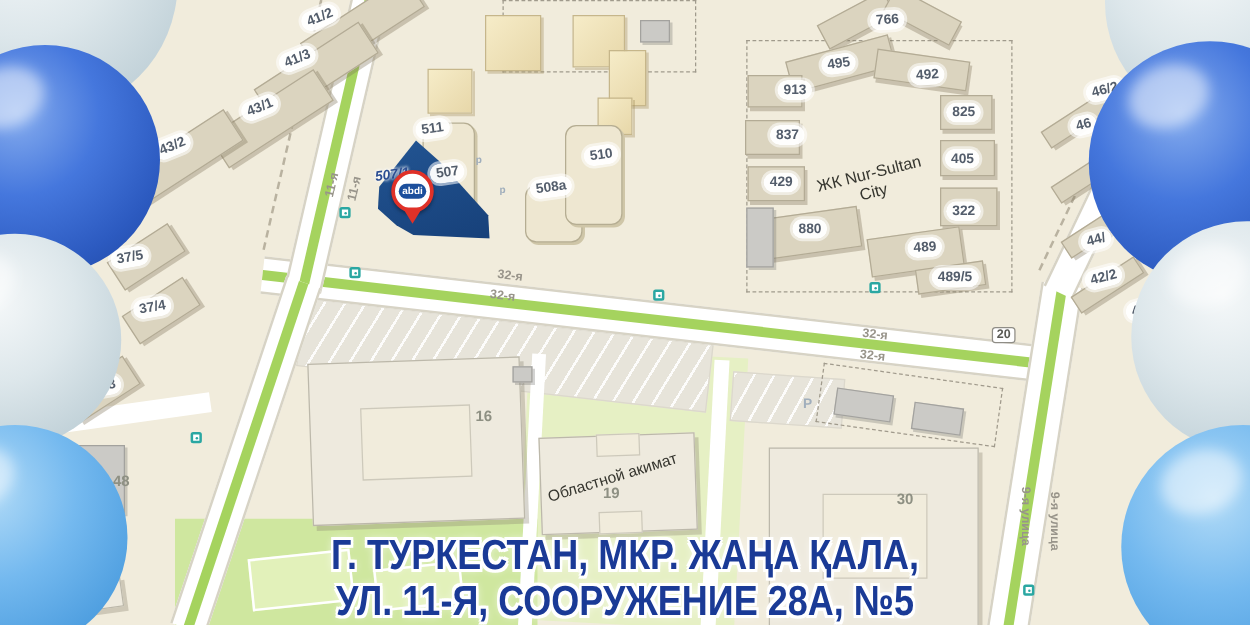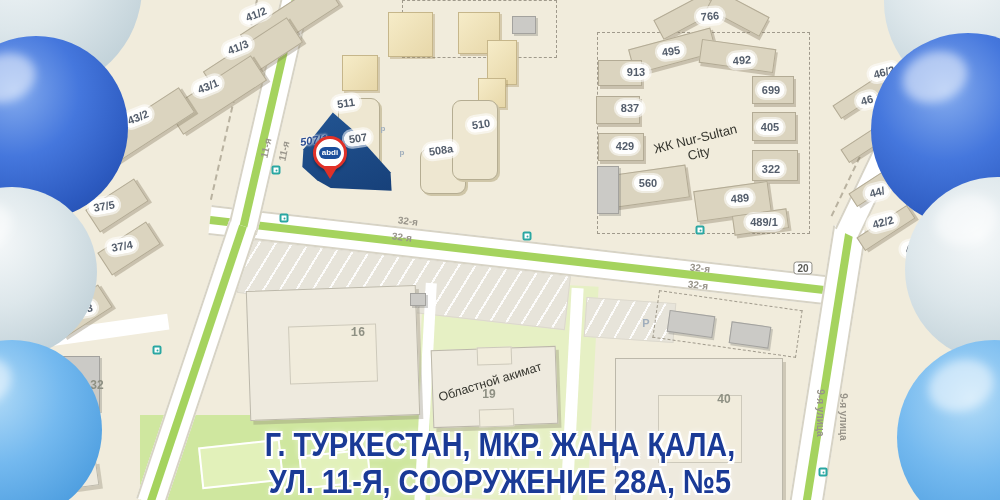--- a/index.html
+++ b/index.html
@@ -221,35 +221,35 @@
       <div class="bub" style="left: 346px; top: 103px; transform: translate(-50%, -50%) rotate(-8deg);">511</div>
       <div class="bub" style="left: 358px; top: 138px; transform: translate(-50%, -50%) rotate(-8deg);">507</div>
       <div class="bub" style="left: 441px; top: 150px; transform: translate(-50%, -50%) rotate(-8deg);">508а</div>
       <div class="bub" style="left: 481px; top: 124px; transform: translate(-50%, -50%) rotate(-8deg);">510</div>
       <div class="bub" style="left: 710px; top: 16px; transform: translate(-50%, -50%) rotate(-4deg);">766</div>
       <div class="bub" style="left: 671px; top: 51px; transform: translate(-50%, -50%) rotate(-8deg);">495</div>
       <div class="bub" style="left: 742px; top: 60px; transform: translate(-50%, -50%) rotate(-4deg);">492</div>
       <div class="bub" style="left: 636px; top: 72px; transform: translate(-50%, -50%) rotate(0deg);">913</div>
       <div class="bub" style="left: 630px; top: 108px; transform: translate(-50%, -50%) rotate(0deg);">837</div>
       <div class="bub" style="left: 625px; top: 146px; transform: translate(-50%, -50%) rotate(0deg);">429</div>
-      <div class="bub" style="left: 648px; top: 183px; transform: translate(-50%, -50%) rotate(0deg);">560</div>
-      <div class="bub" style="left: 771px; top: 90px; transform: translate(-50%, -50%) rotate(0deg);">699</div>
+      <div class="bub" style="left: 648px; top: 183px; transform: translate(-50%, -50%) rotate(0deg);">880</div>
+      <div class="bub" style="left: 771px; top: 90px; transform: translate(-50%, -50%) rotate(0deg);">825</div>
       <div class="bub" style="left: 770px; top: 127px; transform: translate(-50%, -50%) rotate(0deg);">405</div>
       <div class="bub" style="left: 771px; top: 169px; transform: translate(-50%, -50%) rotate(0deg);">322</div>
       <div class="bub" style="left: 740px; top: 198px; transform: translate(-50%, -50%) rotate(-4deg);">489</div>
-      <div class="bub" style="left: 764px; top: 222px; transform: translate(-50%, -50%) rotate(0deg);">489/1</div>
+      <div class="bub" style="left: 764px; top: 222px; transform: translate(-50%, -50%) rotate(0deg);">489/5</div>
       <div class="bub" style="left: 884px; top: 72px; transform: translate(-50%, -50%) rotate(-15deg);">46/2</div>
       <div class="bub" style="left: 867px; top: 100px; transform: translate(-50%, -50%) rotate(-15deg);">46</div>
       <div class="bub" style="left: 877px; top: 192px; transform: translate(-50%, -50%) rotate(-15deg);">44/</div>
       <div class="bub" style="left: 883px; top: 222px; transform: translate(-50%, -50%) rotate(-15deg);">42/2</div>
       <div class="bub" style="left: 913px; top: 248px; transform: translate(-50%, -50%) rotate(-15deg);">42/</div>
-      <div class="plainnum" style="left: 358px; top: 333px; transform: translate(-50%, -50%) rotate(0deg); font-family: Liberation Mono, monospace;">16</div>
+      <div class="plainnum" style="left: 387px; top: 333px; transform: translate(-50%, -50%) rotate(0deg);">16</div>
       <div class="plainnum" style="left: 489px; top: 394px; transform: translate(-50%, -50%) rotate(0deg);">19</div>
-      <div class="plainnum" style="left: 724px; top: 399px; transform: translate(-50%, -50%) rotate(0deg);">40</div>
-      <div class="plainnum" style="left: 97px; top: 385px; transform: translate(-50%, -50%) rotate(0deg);">32</div>
+      <div class="plainnum" style="left: 724px; top: 399px; transform: translate(-50%, -50%) rotate(0deg);">30</div>
+      <div class="plainnum" style="left: 97px; top: 385px; transform: translate(-50%, -50%) rotate(0deg);">48</div>
       <div class="street" style="left: 408px; top: 221px; transform: translate(-50%, -50%) rotate(7deg);">32-я</div>
       <div class="street" style="left: 402px; top: 237px; transform: translate(-50%, -50%) rotate(7deg);">32-я</div>
       <div class="street" style="left: 700px; top: 268px; transform: translate(-50%, -50%) rotate(6deg);">32-я</div>
       <div class="street" style="left: 698px; top: 285px; transform: translate(-50%, -50%) rotate(6deg);">32-я</div>
       <div class="street" style="left: 266px; top: 148px; transform: translate(-50%, -50%) rotate(-77deg);">11-я</div>
       <div class="street" style="left: 284px; top: 151px; transform: translate(-50%, -50%) rotate(-77deg);">11-я</div>
       <div class="street" style="left: 820px; top: 413px; transform: translate(-50%, -50%) rotate(90deg);">9-я улица</div>
       <div class="street" style="left: 843px; top: 417px; transform: translate(-50%, -50%) rotate(90deg);">9-я улица</div>
       <div class="pmark" style="left: 646px; top: 323px; transform: translate(-50%, -50%) rotate(0deg);">P</div>
       <div class="pmark" style="left: 383px; top: 128px; transform: translate(-50%, -50%) rotate(0deg); font-size: 8px;">p</div>

